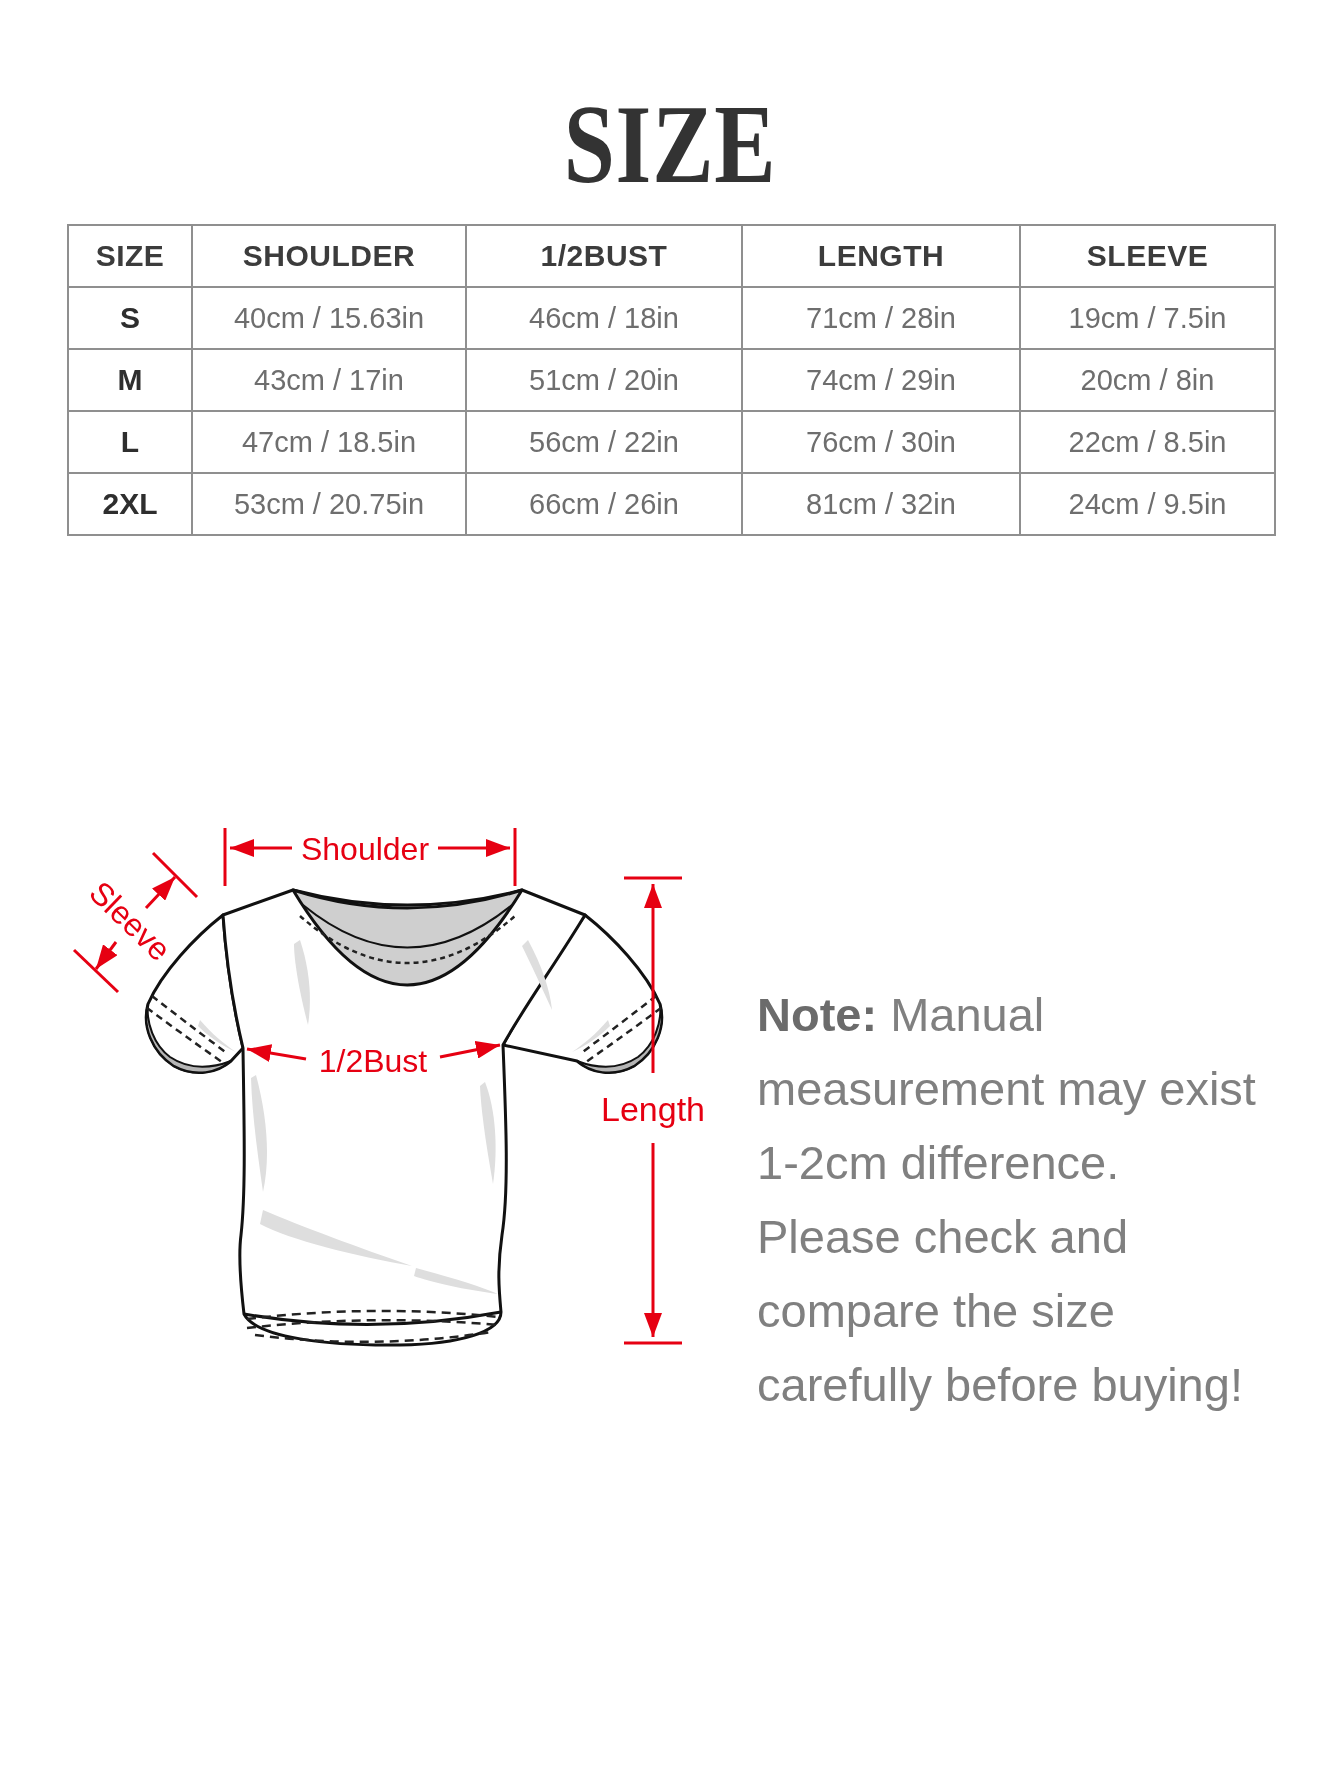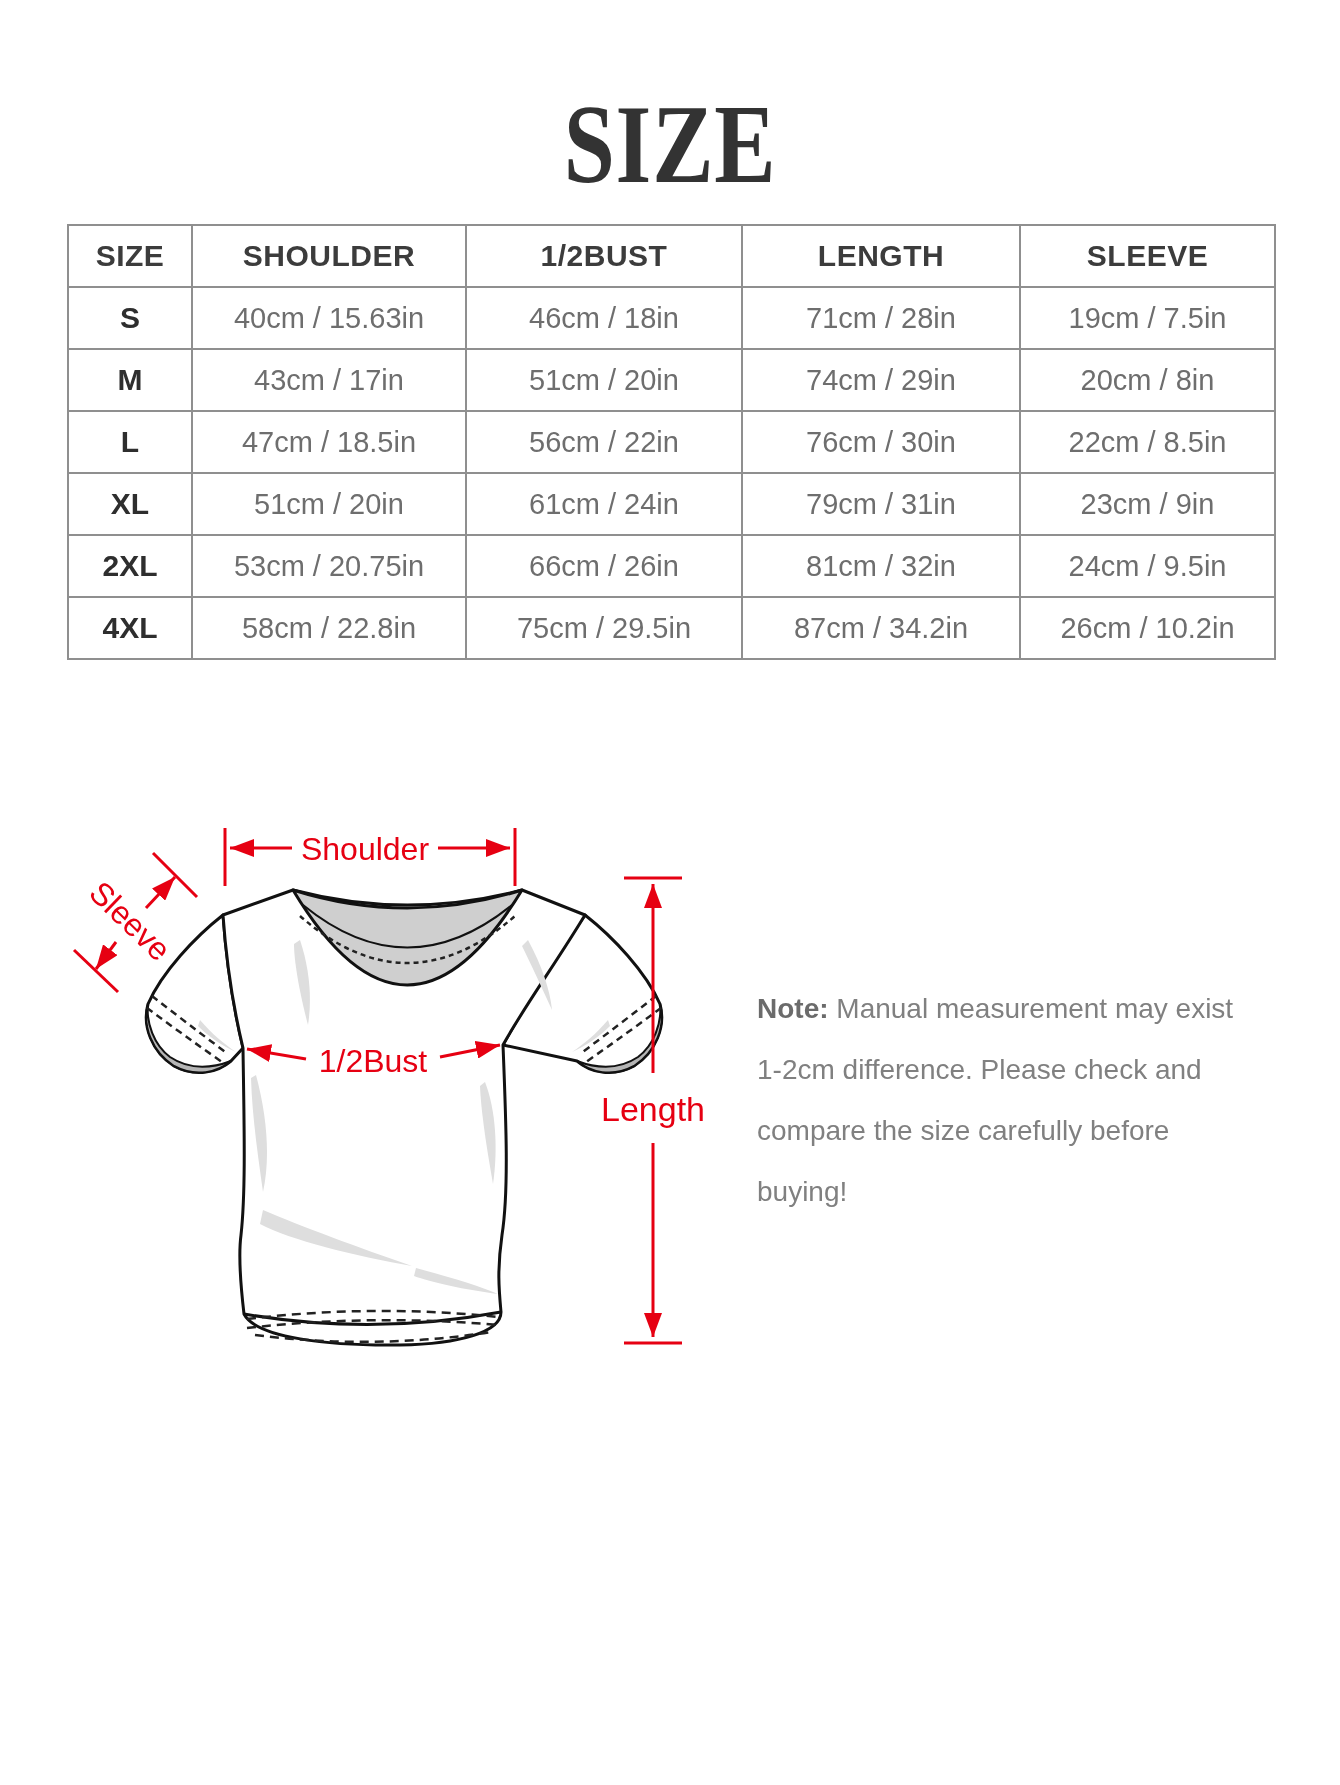--- a/index.html
+++ b/index.html
@@ -20,21 +20,21 @@
   .size-table th,.size-table td{
     border:2px solid #8f8f8f;text-align:center;vertical-align:middle;
     height:60px;padding:0;overflow:hidden;white-space:nowrap;
   }
   .size-table th{font-size:30px;font-weight:bold;color:#3c3c3c;letter-spacing:0.5px;}
   .size-table td.size-col{font-size:30px;font-weight:bold;color:#2e2e2e;}
   .size-table td.val{font-size:29px;font-weight:normal;color:#6e6e6e;margin-top:47px;}
   .diagram-svg{position:absolute;left:60px;top:820px;}
   .note-block{
     position:absolute;left:757px;top:978px;width:500px;
-    font-size:28px;line-height:61px;color:#808080;
+    font-size:47px;line-height:74px;color:#808080;
   }
   .note-block b{color:#6b6b6b;font-weight:bold;}
   .dim-text{font-family:"Liberation Sans",sans-serif;font-weight:normal;}
 </style>
 </head>
 <body>
 
 <div class="page-title">SIZE</div>
 
 <table class="size-table">
@@ -68,39 +68,25 @@
     <td class="val">20cm / 8in</td>
   </tr>
   <tr>
     <td class="size-col">L</td>
     <td class="val">47cm / 18.5in</td>
     <td class="val">56cm / 22in</td>
     <td class="val">76cm / 30in</td>
     <td class="val">22cm / 8.5in</td>
   </tr>
   <tr>
-    <td class="size-col">XL</td>
-    <td class="val">51cm / 20in</td>
-    <td class="val">61cm / 24in</td>
-    <td class="val">79cm / 31in</td>
-    <td class="val">23cm / 9in</td>
-  </tr>
-  <tr>
     <td class="size-col">2XL</td>
     <td class="val">53cm / 20.75in</td>
     <td class="val">66cm / 26in</td>
     <td class="val">81cm / 32in</td>
     <td class="val">24cm / 9.5in</td>
-  </tr>
-  <tr>
-    <td class="size-col">4XL</td>
-    <td class="val">58cm / 22.8in</td>
-    <td class="val">75cm / 29.5in</td>
-    <td class="val">87cm / 34.2in</td>
-    <td class="val">26cm / 10.2in</td>
   </tr>
 </tbody>
   </table>
 
 <svg class="diagram-svg" width="645" height="545" viewBox="0 0 645 545">
   <defs>
     <marker id="arr" markerWidth="8" markerHeight="6" refX="8" refY="3" orient="auto" markerUnits="strokeWidth">
       <path d="M0,0 L8,3 L0,6 Z" fill="#e60012"></path>
     </marker>
   </defs>

